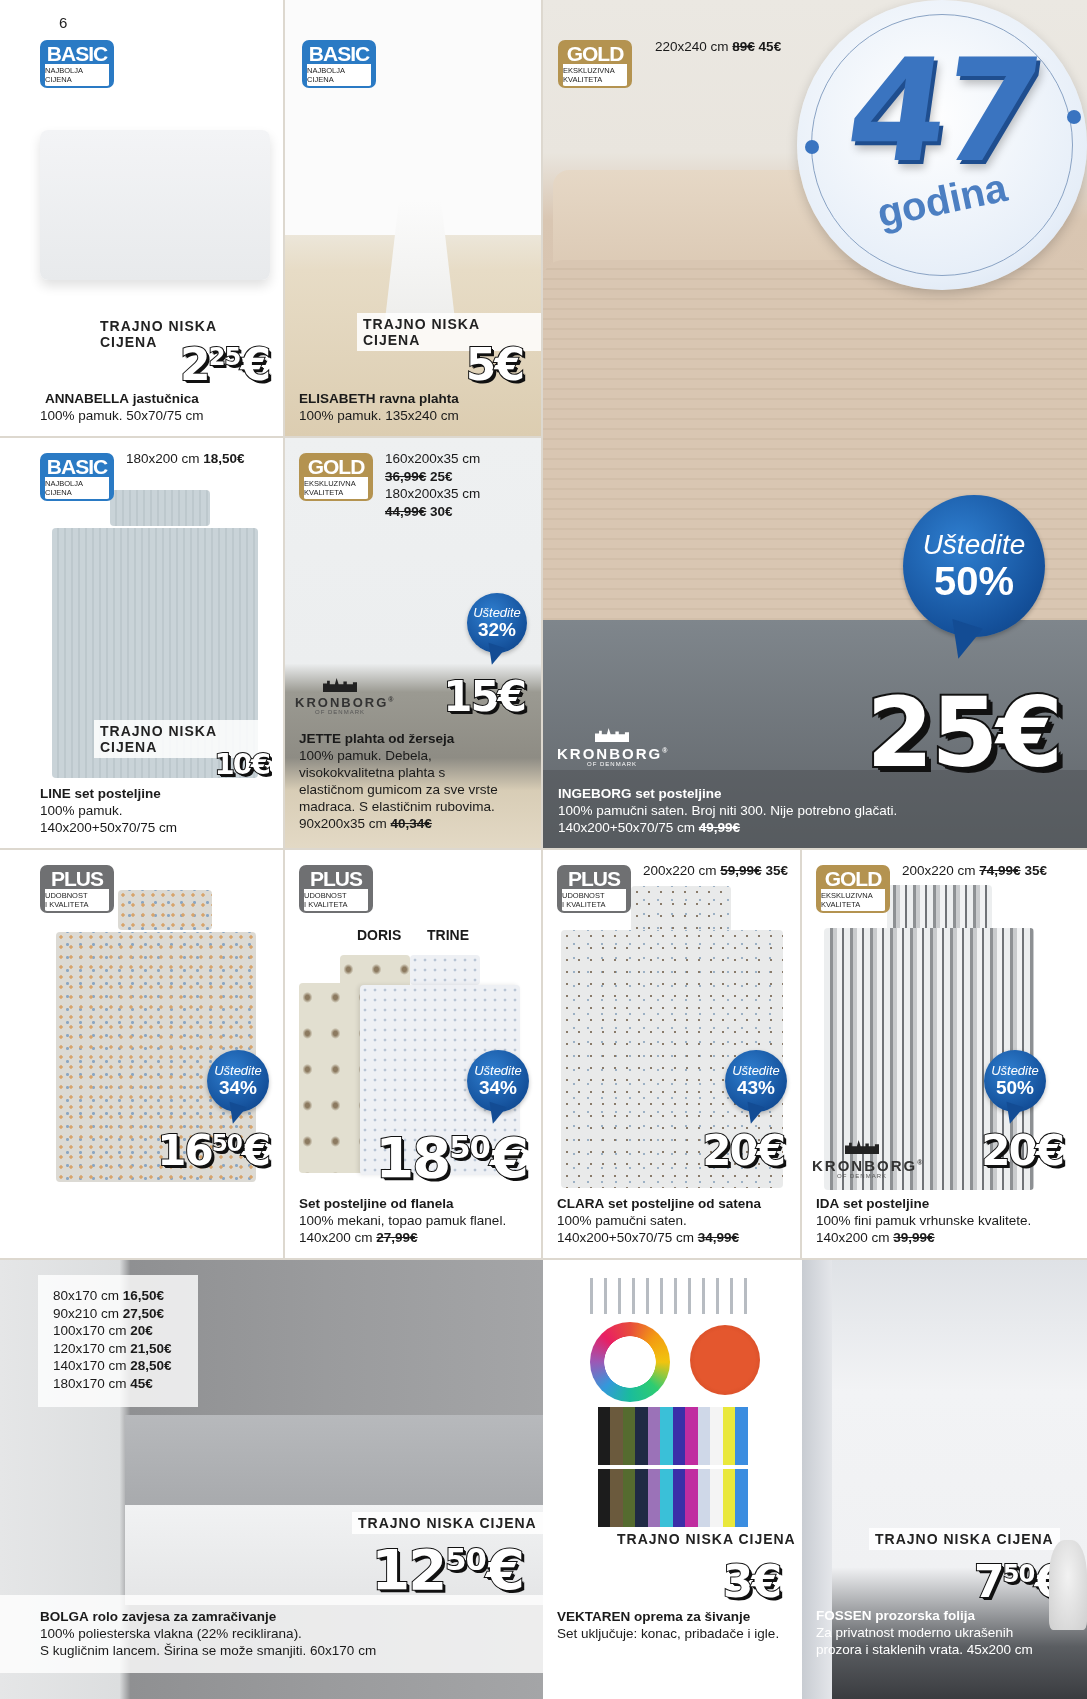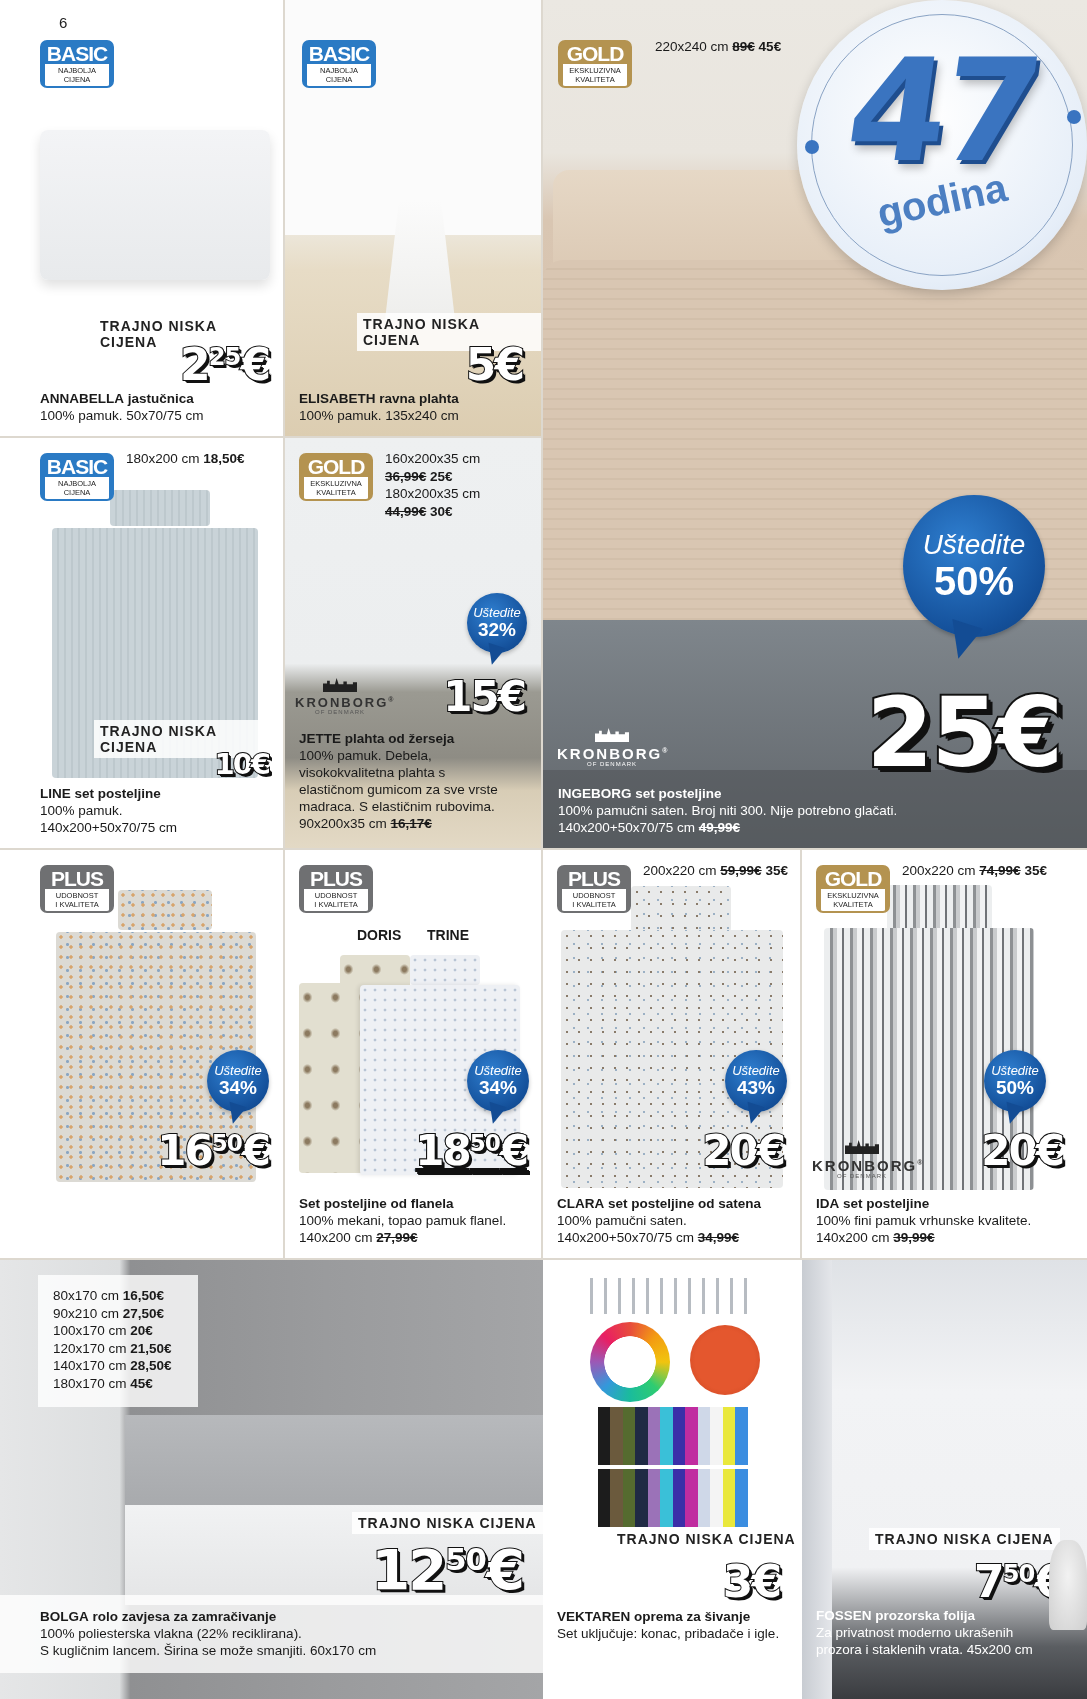--- a/index.html
+++ b/index.html
@@ -28,21 +28,21 @@
   .dots { background-image: radial-gradient(#8a7b6a 1px, transparent 1.5px), radial-gradient(#9bb0c4 1px, transparent 1.5px); background-size: 12px 12px, 14px 14px; background-position: 0 0, 6px 7px; }
   .floral { background-color: #dcdad4; background-image: radial-gradient(#d7a46c 1.4px, transparent 2px), radial-gradient(#8aa6c3 1.2px, transparent 1.8px); background-size: 10px 10px, 13px 13px; background-position: 0 0, 5px 6px; }
   .stripes { background: repeating-linear-gradient(90deg, #eceeef 0 6px, #8d9093 6px 9px, #c9cbcd 9px 13px, #f1f2f3 13px 18px, #707377 18px 20px); }
   .linepattern { background: repeating-linear-gradient(90deg, #c9d3d8 0 5px, #bdc8cd 5px 7px); }
   .doris { background-color: #e2dfd0; background-image: radial-gradient(ellipse at 30% 40%, #8c7a60 2px, transparent 5px); background-size: 28px 36px; }
   .trine { background-color: #eef0f4; background-image: radial-gradient(#b8c4d4 1.2px, transparent 1.7px); background-size: 10px 10px; }
 
   
   .badge { position: absolute; width: 74px; height: 48px; border-radius: 7px; overflow: hidden; border: 2px solid; }
   .badge .b-top { height: 22px; display: flex; align-items: flex-end; justify-content: center; font-weight: 700; font-size: 21px; color: #fff; letter-spacing: -1px; line-height: 1; }
-  .badge .b-bot { background: #fff; height: 24px; margin: 0 3px 3px 3px; border-radius: 0 0 4px 4px; font-size: 7.5px; line-height: 9px; text-align: center; color: #222; padding-top: 2px; text-transform: uppercase; }
+  .badge .b-bot { background: #fff; height: 24px; margin: 0 3px 3px 3px; border-radius: 0 0 4px 4px; font-size: 7.5px; line-height: 9px; color: #222; padding-top: 2px; text-transform: uppercase; }
   .badge.basic { background: #2a7ac4; border-color: #2a7ac4; }
   .badge.gold { background: #b49350; border-color: #b49350; }
   .badge.plus { background: #6f7072; border-color: #6f7072; }
 
   
   .tnc { position: absolute; font-weight: 700; font-size: 14px; letter-spacing: 1px; color: #222; padding: 3px 6px; }
   .tnc.boxed { background: rgba(255,255,255,0.85); }
 
   .price { position: absolute; font-family: "DejaVu Sans", sans-serif; font-weight: 900; color: #fff; line-height: 1;
     -webkit-text-stroke: 2px #111; paint-order: stroke fill;
@@ -103,21 +103,21 @@
     <div class="badge basic" style="left:40px;top:40px;">
       <div class="b-top">BASIC</div>
       <div class="b-bot">
           <div>NAJBOLJA</div>
           <div>CIJENA</div>
         </div>
     </div>
     <div class="pillow"></div>
     <div class="tnc" style="left:94px;top:315px;">TRAJNO NISKA CIJENA</div>
     <div class="price" style="right:14px;top:343px;font-size:44px;"><span>2</span><sup>25</sup><span>€</span></div>
-    <div class="pname" style="left:40px;top:390px;">
+    <div class="pname" style="left:40px;top:390px;text-align:center;">
       <div><b>ANNABELLA</b> <b>jastučnica</b></div>
       <div>100% pamuk. 50x70/75 cm</div>
     </div>
   </div>
 
   <div class="cell bordered bg-sheet" style="left:285px;top:0;width:258px;height:438px;">
     <div style="position:absolute;left:0;top:0;width:258px;height:235px;background:#fbfbfb;"></div>
     <div style="position:absolute;left:100px;top:200px;width:70px;height:120px;background:linear-gradient(180deg,#fbfbfb,#eeeeec);clip-path:polygon(20% 0,80% 0,100% 100%,0 100%);"></div>
     <div class="badge basic" style="left:17px;top:40px;">
       <div class="b-top">BASIC</div>
@@ -222,21 +222,21 @@
       <div class="k-name" style="font-size:13px;"><span>KRONBORG</span><sup style="font-size:7px">®</sup></div>
       <div class="k-sub">OF DENMARK</div>
     </div>
     <div class="price" style="right:16px;top:238px;font-size:42px;"><span>15</span><span>€</span></div>
     <div class="pname" style="left:14px;top:292px;">
       <div><b>JETTE</b> <b>plahta od žerseja</b></div>
       <div>100% pamuk. Debela,</div>
       <div>visokokvalitetna plahta s</div>
       <div>elastičnom gumicom za sve vrste</div>
       <div>madraca. S elastičnim rubovima.</div>
-      <div><span>90x200x35 cm</span> <span class="strike">16,17€</span></div>
+      <div><span>90x200x35 cm</span> <span class="strike">40,34€</span></div>
     </div>
   </div>
 
   <div class="cell bordered bg-white" style="left:0;top:850px;width:285px;height:410px;">
     <div class="duvet-pillow floral" style="left:118px;top:40px;width:94px;height:40px;"></div>
     <div class="duvet floral" style="left:56px;top:82px;width:200px;height:250px;"></div>
     <div class="badge plus" style="left:40px;top:15px;">
       <div class="b-top">PLUS</div>
       <div class="b-bot">
           <div>UDOBNOST</div>
@@ -261,21 +261,21 @@
     <div class="bold" style="position:absolute;left:72px;top:77px;font-size:14px;">DORIS</div>
     <div class="bold" style="position:absolute;left:142px;top:77px;font-size:14px;">TRINE</div>
     <div class="duvet-pillow doris" style="left:55px;top:105px;width:70px;height:36px;"></div>
     <div class="duvet doris" style="left:14px;top:133px;width:70px;height:190px;"></div>
     <div class="duvet-pillow trine" style="left:125px;top:105px;width:70px;height:30px;"></div>
     <div class="duvet trine" style="left:75px;top:135px;width:160px;height:190px;box-shadow:-2px 0 4px rgba(0,0,0,0.1);"></div>
     <div class="save" style="left:182px;top:200px;width:62px;height:62px;">
       <div class="s-lbl">Uštedite</div>
       <div class="s-pct">34%</div>
     </div>
-    <div class="price" style="right:14px;top:280px;font-size:42px;text-decoration:underline;"><span>18</span><sup>50</sup><span>€</span></div>
+    <div class="price" style="right:14px;top:280px;font-size:56px;"><span>18</span><sup>50</sup><span>€</span></div>
     <div class="pname" style="left:14px;top:345px;">
       <div><b>Set posteljine od flanela</b></div>
       <div>100% mekani, topao pamuk flanel.</div>
       <div><span>140x200 cm</span> <span class="strike">27,99€</span></div>
     </div>
   </div>
 
   <div class="cell bordered bg-white" style="left:543px;top:850px;width:259px;height:410px;">
     <div class="duvet-pillow dots" style="left:88px;top:36px;width:100px;height:46px;background-color:#e9eaea;"></div>
     <div class="duvet dots" style="left:18px;top:80px;width:222px;height:258px;background-color:#e9eaea;"></div>

